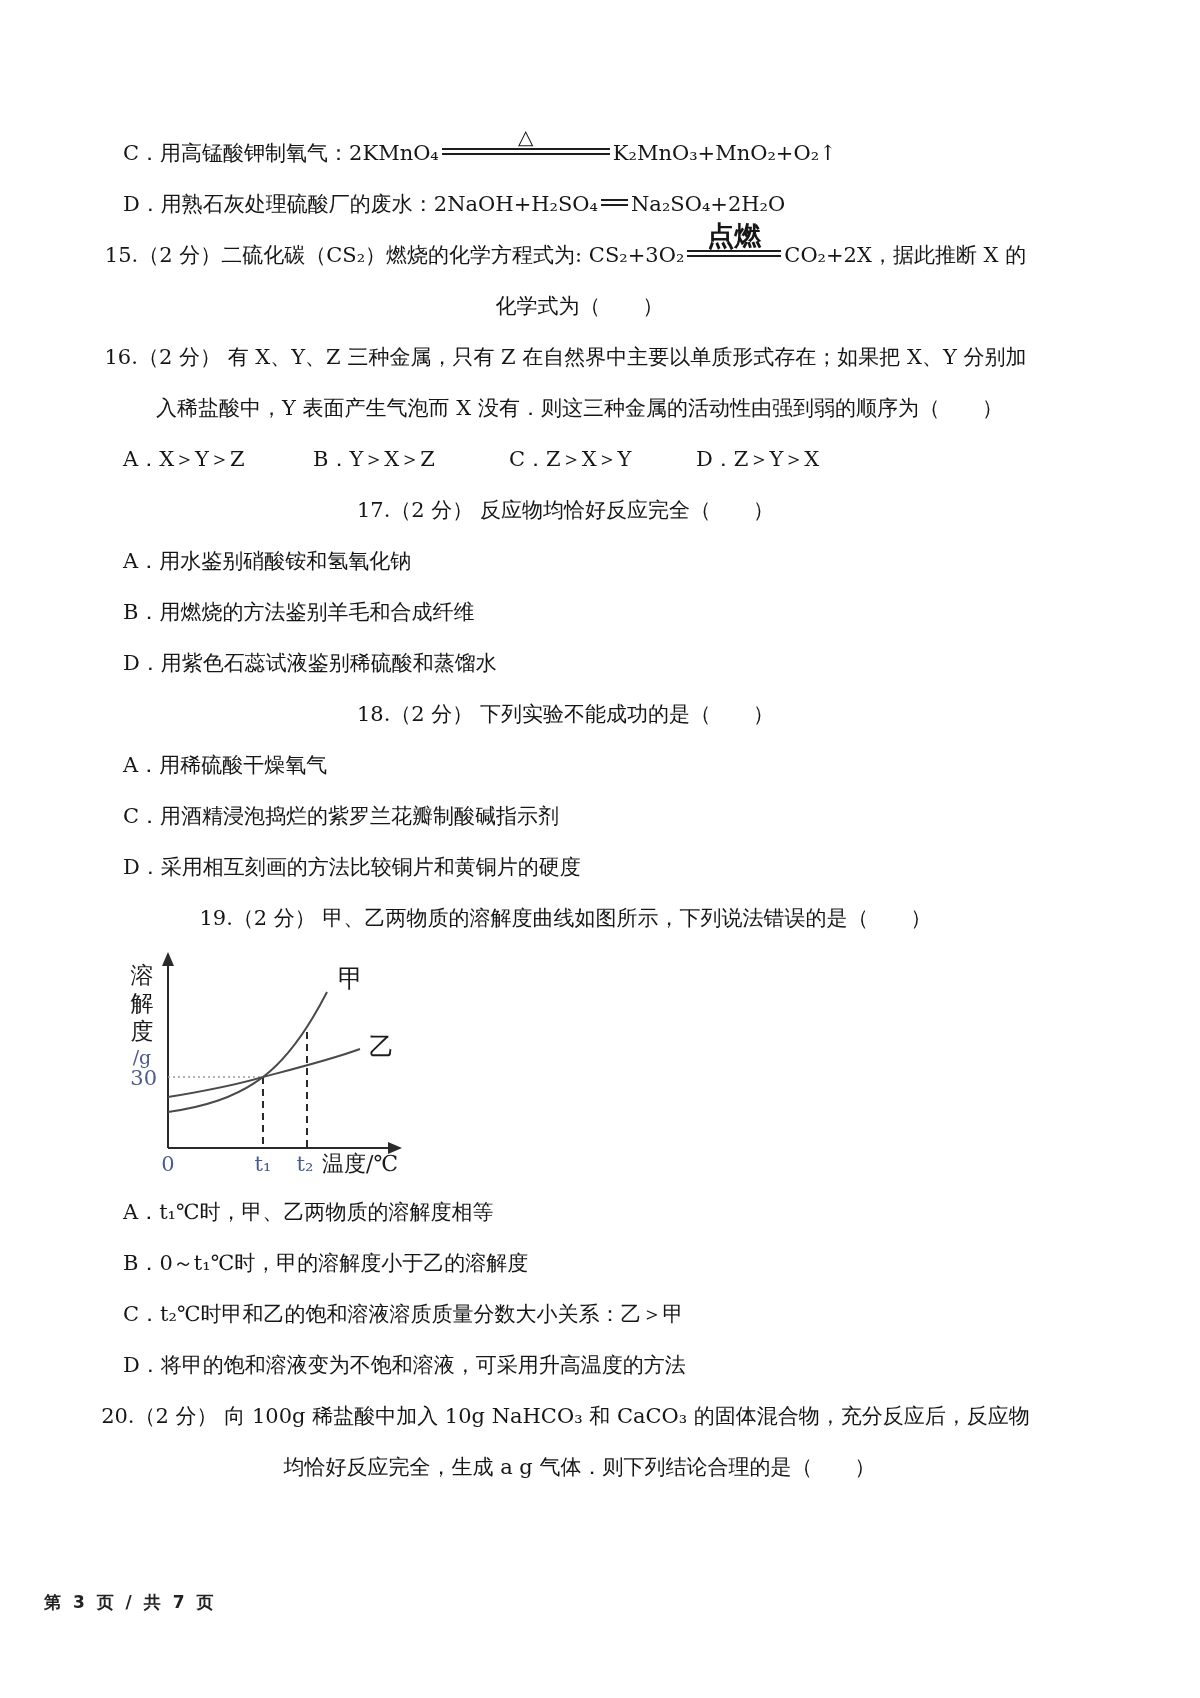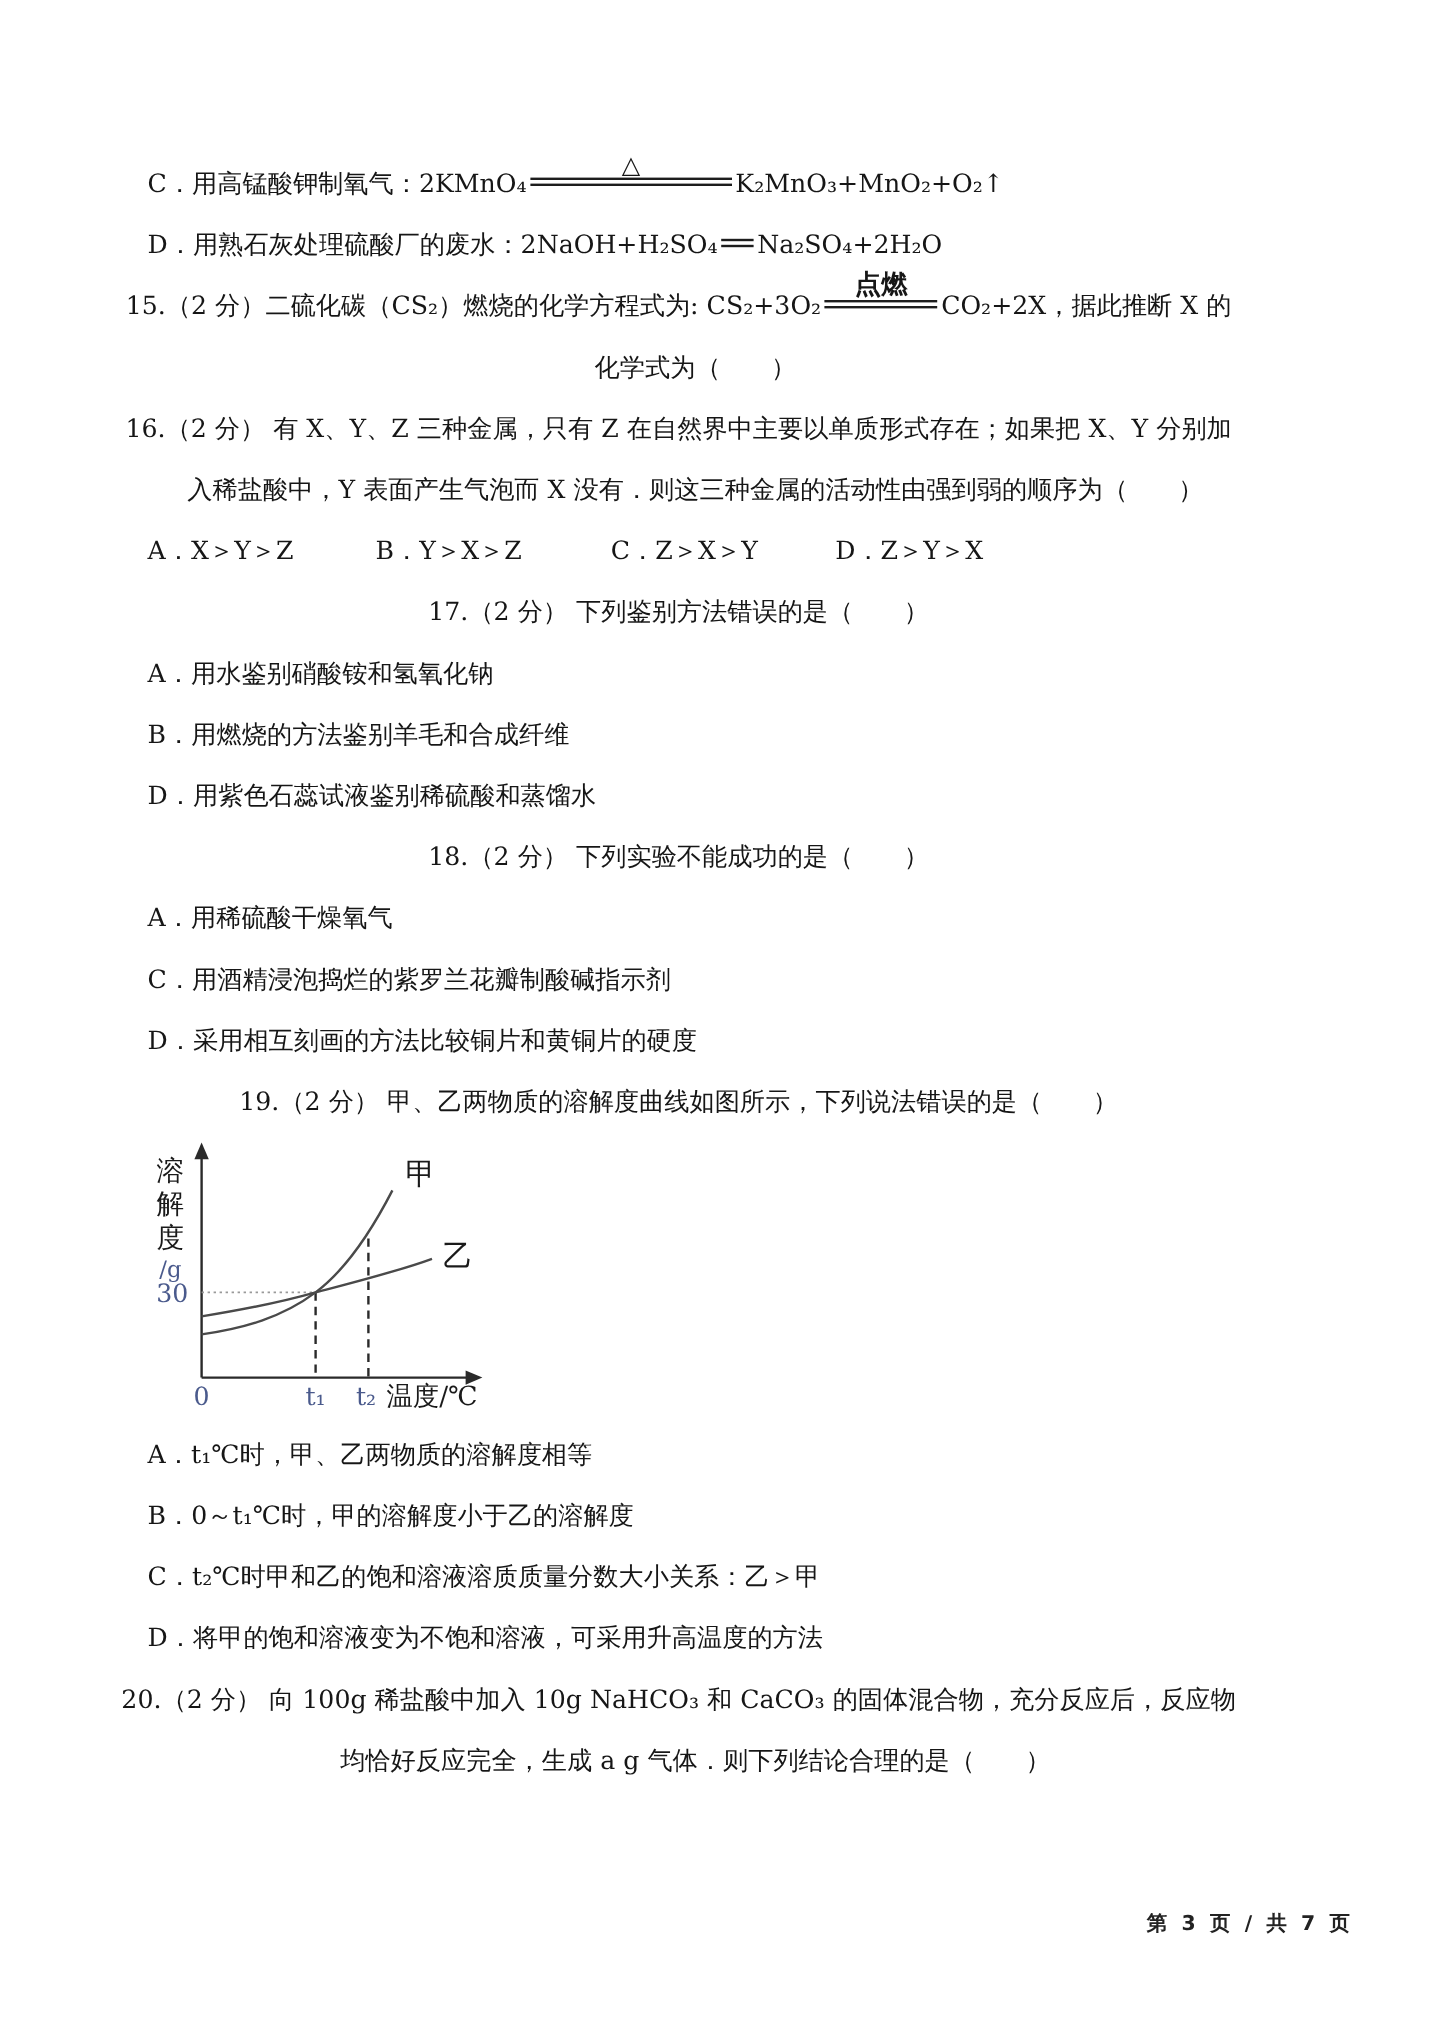--- a/index.html
+++ b/index.html
@@ -13,23 +13,23 @@
   .opt-row{display:grid;grid-template-columns:190px 196px 187px 1fr;padding-left:28px;line-height:51px;}
   .opt-label{white-space:pre;}
   
   .eq{position:relative;display:inline-block;height:3px;border-top:2px solid #1d1d1d;border-bottom:2px solid #1d1d1d;
       vertical-align:5px;margin:0 3px;}
   .eq-wide{width:168px;}
   .eq-mid{width:94px;}
   .eq-short{width:27px;}
   .eq-cond{position:absolute;left:50%;transform:translateX(-50%);bottom:6px;line-height:1;white-space:nowrap;text-indent:0;}
   .cond-tri{font-size:20px;font-family:"DejaVu Sans","Liberation Sans",sans-serif;}
-  .cond-ignite{font-size:22px;font-weight:700;font-family:"DejaVu Sans","Liberation Sans",sans-serif;}
+  .cond-ignite{font-size:27px;font-weight:700;font-family:"DejaVu Sans","Liberation Sans",sans-serif;}
   .chart-wrap{margin:4px 0 6px 16px;}
-  .footer{position:absolute;left:0;right:0;bottom:84px;text-align:right;
+  .footer{position:absolute;left:0;right:0;bottom:84px;text-align:left;
           font-family:"DejaVu Sans","Liberation Sans",sans-serif;font-size:17px;font-weight:700;
           letter-spacing:3px;color:#222;margin-left:44px;}
   svg text{font-family:"DejaVu Serif","Liberation Serif",serif;}
 </style>
 </head>
 <body>
 
 <div class="sheet">
   <div class="content">
 
@@ -40,21 +40,21 @@
     <p class="line qline"><span>15.</span><span>（2 分）</span><span>二硫化碳（CS₂）燃烧的化学方程式为: CS₂+3O₂</span><span class="eq eq-mid"><span class="eq-cond cond-ignite">点燃</span></span><span>CO₂+2X，据此推断 X 的化学式为（　　）</span></p>
 
     <p class="line qline"><span>16.</span><span>（2 分）</span><span> 有 X、Y、Z 三种金属，只有 Z 在自然界中主要以单质形式存在；如果把 X、Y 分别加入稀盐酸中，Y 表面产生气泡而 X 没有．则这三种金属的活动性由强到弱的顺序为（　　）</span></p>
     <div class="opt-row">
       <span><span class="opt-label">A．</span><span>X＞Y＞Z</span></span>
       <span><span class="opt-label">B．</span><span>Y＞X＞Z</span></span>
       <span><span class="opt-label">C．</span><span>Z＞X＞Y</span></span>
       <span><span class="opt-label">D．</span><span>Z＞Y＞X</span></span>
     </div>
 
-    <p class="line qline"><span>17.</span><span>（2 分）</span><span> 下列鉴别方法错误的是（　　）</span></p>
+    <p class="line qline"><span>17.</span><span>（2 分）</span><span> 反应物均恰好反应完全（　　）</span></p>
     <p class="line opt-line"><span class="opt-label">A．</span><span>用水鉴别硝酸铵和氢氧化钠</span></p>
     <p class="line opt-line"><span class="opt-label">B．</span><span>用燃烧的方法鉴别羊毛和合成纤维</span></p>
     <p class="line opt-line"><span class="opt-label">D．</span><span>用紫色石蕊试液鉴别稀硫酸和蒸馏水</span></p>
 
     <p class="line qline"><span>18.</span><span>（2 分）</span><span> 下列实验不能成功的是（　　）</span></p>
     <p class="line opt-line"><span class="opt-label">A．</span><span>用稀硫酸干燥氧气</span></p>
     <p class="line opt-line"><span class="opt-label">C．</span><span>用酒精浸泡捣烂的紫罗兰花瓣制酸碱指示剂</span></p>
     <p class="line opt-line"><span class="opt-label">D．</span><span>采用相互刻画的方法比较铜片和黄铜片的硬度</span></p>
 
     <p class="line qline"><span>19.</span><span>（2 分）</span><span> 甲、乙两物质的溶解度曲线如图所示，下列说法错误的是（　　）</span></p>

